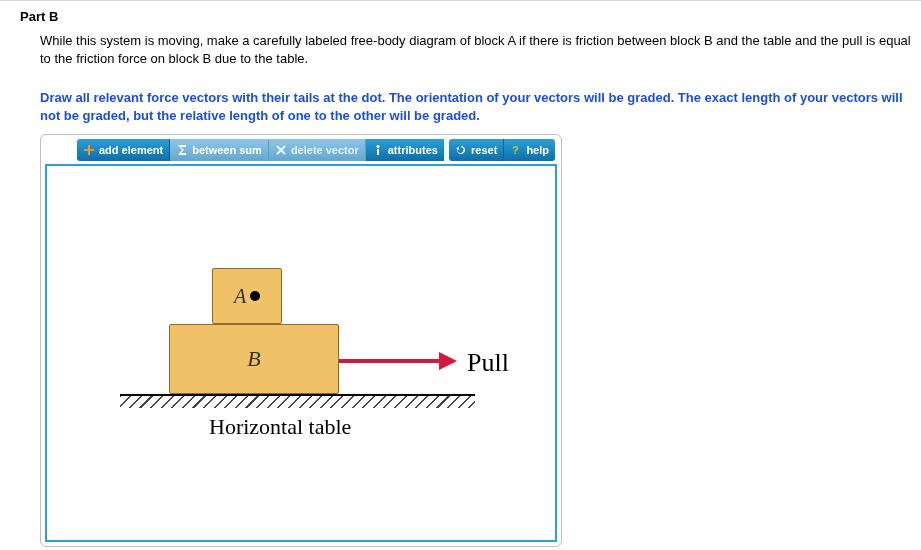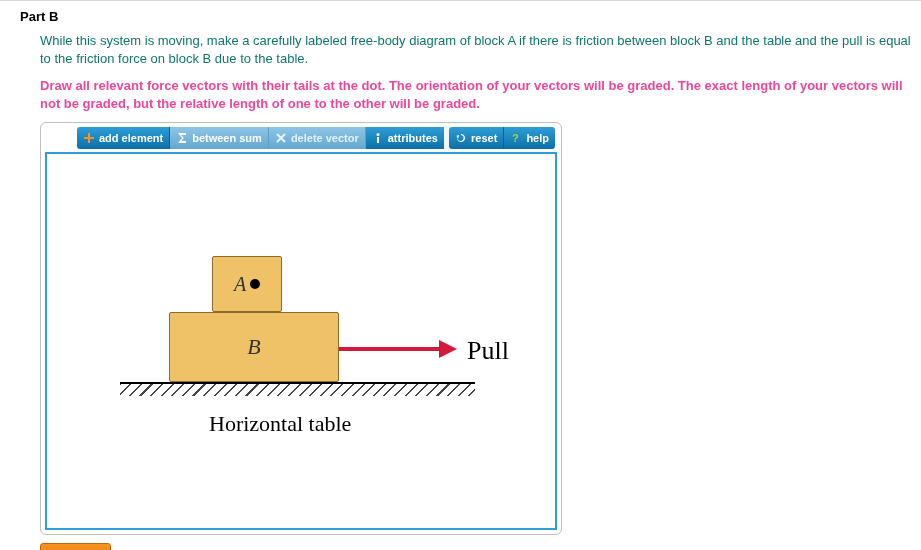--- a/index.html
+++ b/index.html
@@ -16,28 +16,28 @@
     font-weight: bold;
     font-size: 13px;
     color: #000;
     padding: 0 0 8px 20px;
   }
   .prompt-block {
     padding: 0 10px 0 40px;
   }
   .prompt-text {
     font-size: 13px;
-    color: #0f766e;
+    color: #000000;
     line-height: 1.35;
-    margin-bottom: 10px;
+    margin-bottom: 22px;
   }
   .prompt-bold {
     font-size: 13px;
     font-weight: bold;
-    color: #ec4899;
+    color: #1d4ed8;
     line-height: 1.35;
     margin-bottom: 10px;
   }
   .canvas-wrap {
     width: 522px;
     border: 1px solid #bfbfbf;
     border-radius: 6px;
     padding: 4px;
     background: #fff;
   }
@@ -113,21 +113,21 @@
   .arrow-shaft { position:absolute; left:0; top:5px; width:102px; height:4px; background:#d21b3c;}
   .arrow-head {
     position:absolute; left:100px; top:-2px; width:0; height:0;
     border-left:18px solid #d21b3c; border-top:9px solid transparent; border-bottom:9px solid transparent;
   }
   .pull-label {
     position:absolute; left:362px; top:98px;
     font-family:"Times New Roman", serif; font-size:26px; color:#000;
   }
   .table-label {
-    position:absolute; left:104px; top:173px;
+    position:absolute; left:104px; top:164px;
     font-family:"Times New Roman", serif; font-size:22px; color:#000;
   }
   
   .footer-row {
     display:flex; align-items:center; gap:14px;
     padding: 8px 0 0 0;
     font-size:12px;
   }
   .submit-btn {
     background: linear-gradient(#f7941e,#e77817);

